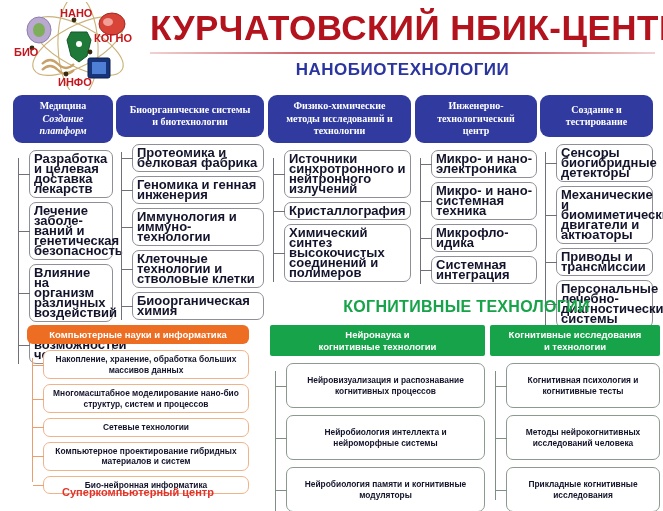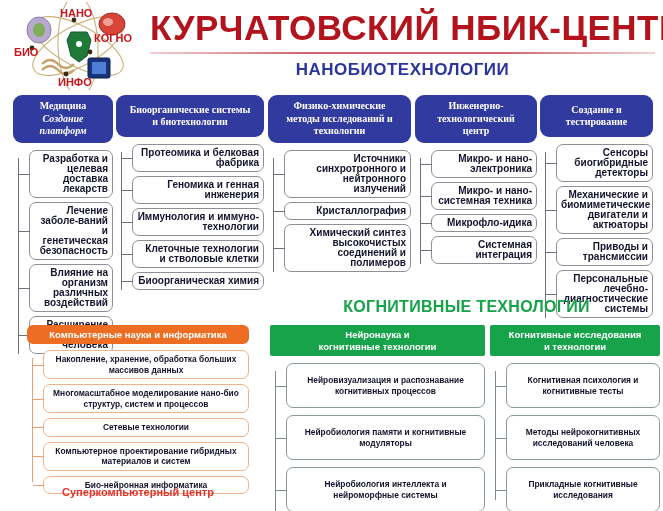--- a/index.html
+++ b/index.html
@@ -54,24 +54,24 @@
   }
   .col-head .ital{font-style:italic;font-weight:bold;}
   .items{position:relative;margin-top:7px;}
   .item{
     position:relative;
     margin-left:16px;
     border:1px solid #8f9097;
     border-radius:7px;
     background:#ffffff;
     color:#13142b;
-    font-size:10px;
+    font-size:13px;
     font-weight:bold;
     line-height:10px;
-    text-align:right;
+    text-align:left;
     padding:3px 4px;
     box-sizing:border-box;
     margin-bottom:4px;
   }
   
   .items::before{
     content:"";position:absolute;left:5px;top:8px;bottom:0;width:1px;background:#6f7078;
   }
   .item::before{
     content:"";position:absolute;left:-11px;top:50%;width:11px;height:1px;background:#6f7078;
@@ -254,22 +254,22 @@
 
   <div class="cog-col" style="left:270px;top:325px;width:215px;">
     <div class="cog-head">
       <div>
         <div>Нейронаука и</div>
         <div>когнитивные технологии</div>
       </div>
     </div>
     <div class="cog-items">
       <div class="cog-item">Нейровизуализация и распознавание когнитивных процессов</div>
+      <div class="cog-item">Нейробиология интеллекта и нейроморфные системы</div>
       <div class="cog-item">Нейробиология памяти и когнитивные модуляторы</div>
-      <div class="cog-item">Нейробиология интеллекта и нейроморфные системы</div>
       <div class="cog-item">Нейробиология и мозговые интерфейсы</div>
     </div>
   </div>
 
   <div class="cog-col" style="left:490px;top:325px;width:170px;">
     <div class="cog-head">
       <div>
         <div>Когнитивные исследования</div>
         <div>и технологии</div>
       </div>

